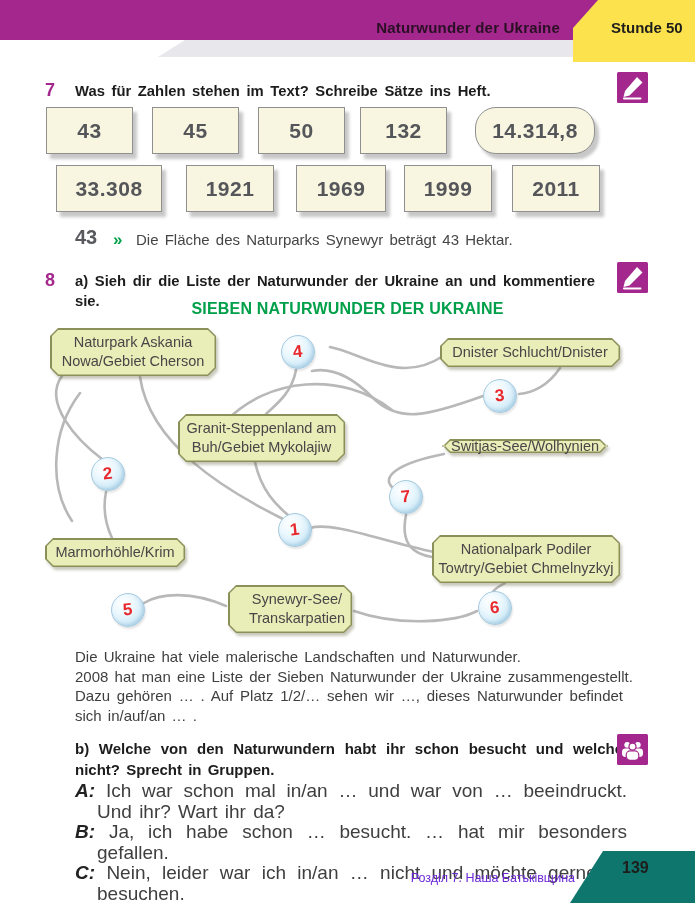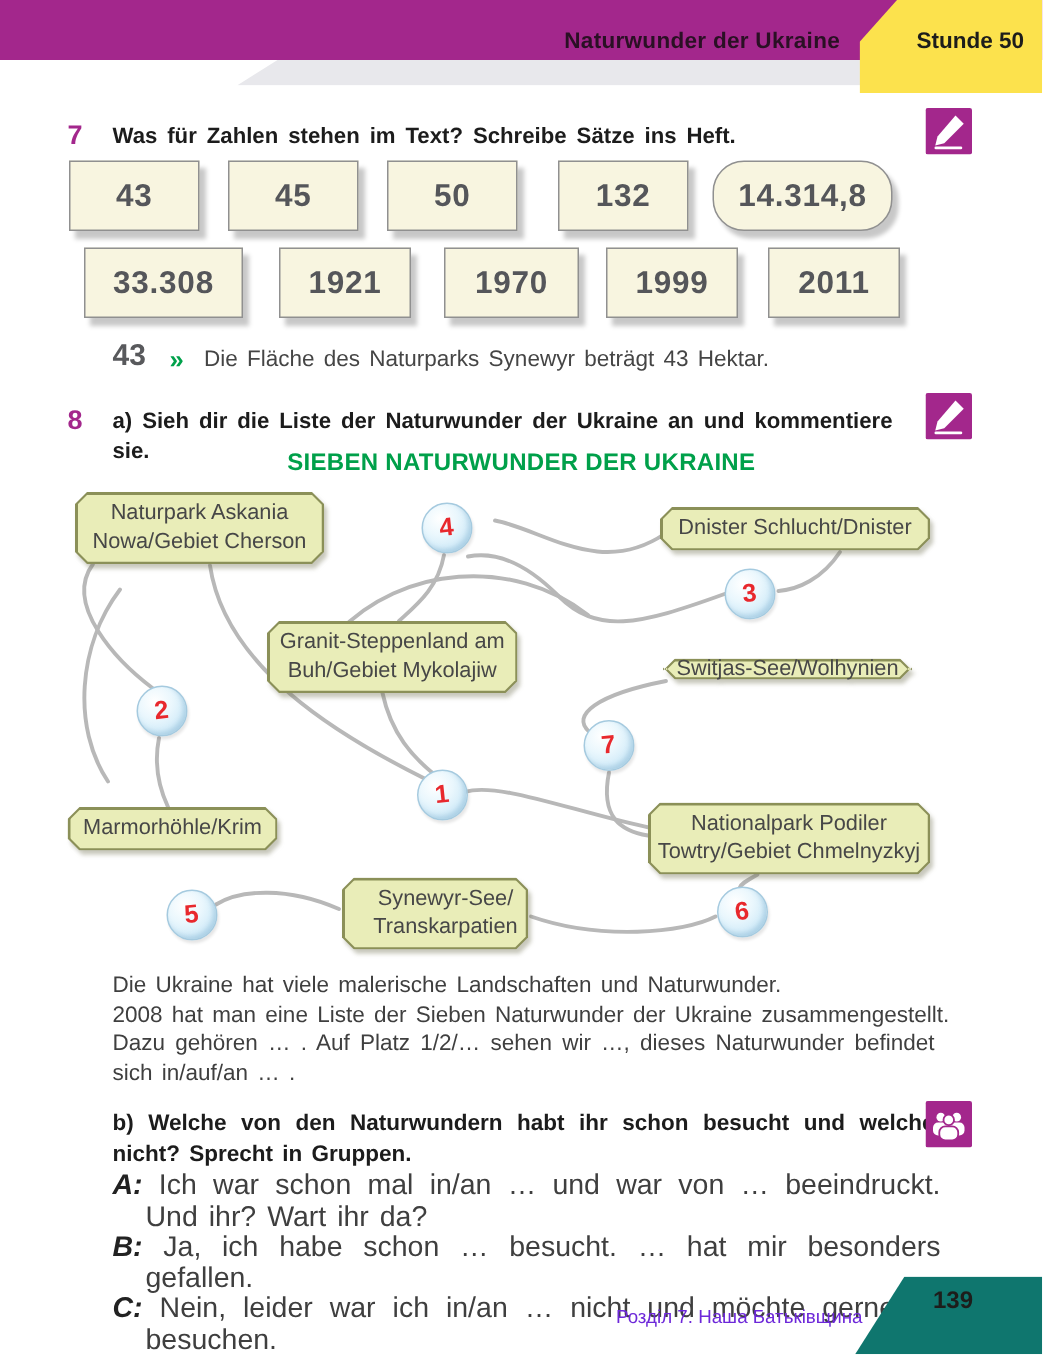--- a/index.html
+++ b/index.html
@@ -85,25 +85,25 @@
     <svg width="31" height="31" viewBox="0 0 31 31">
       <rect x="0" y="0" width="31" height="31" rx="1.5" fill="#a3278c"></rect>
       <polygon points="20,5 25.5,10.5 12.5,23.5 6.5,25 8,19" fill="#ffffff"></polygon>
       <rect x="6" y="25.6" width="18.5" height="1.9" rx="0.9" fill="#ffffff"></rect>
     </svg>
   </div>
 
   <div class="num-card" style="left:46px;  top:107px; width:87px;">43</div>
   <div class="num-card" style="left:152px; top:107px; width:87px;">45</div>
   <div class="num-card" style="left:258px; top:107px; width:87px;">50</div>
-  <div class="num-card" style="left:372px; top:107px; width:87px;">132</div>
+  <div class="num-card" style="left:360px; top:107px; width:87px;">132</div>
   <div class="num-card" style="left:475px; top:107px; width:120px;border-radius:21px;">14.314,8</div>
   <div class="num-card" style="left:56px;  top:165px; width:106px;">33.308</div>
   <div class="num-card" style="left:186px; top:165px; width:88px;">1921</div>
-  <div class="num-card" style="left:296px; top:165px; width:90px;">1970</div>
+  <div class="num-card" style="left:296px; top:165px; width:90px;">1969</div>
   <div class="num-card" style="left:404px; top:165px; width:88px;">1999</div>
   <div class="num-card" style="left:512px; top:165px; width:88px;">2011</div>
 
   <div class="example-num">43</div>
   <div class="example-arrow">»</div>
   <div class="example-text">Die Fläche des Naturparks Synewyr beträgt 43 Hektar.</div>
 
   <div class="task-num" style="left:45px; top:270px;">8</div>
   <div class="task-instruction" style="left:75px; top:271px; width:530px;">a) Sieh dir die Liste der Naturwunder der Ukraine an und kommentiere sie.</div>
   <div class="icon-box" style="left:617px; top:262px;">

